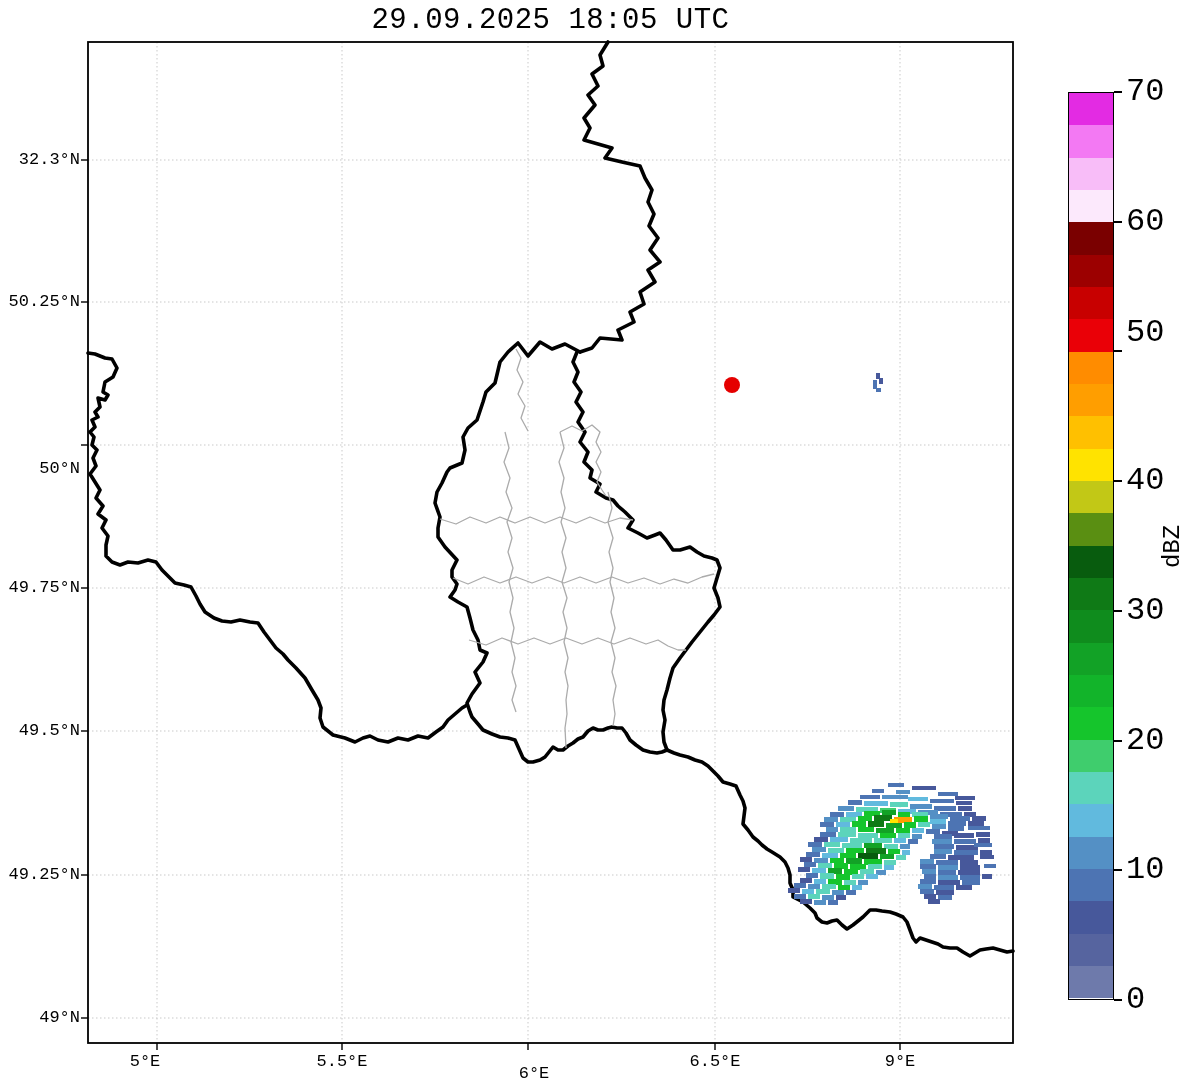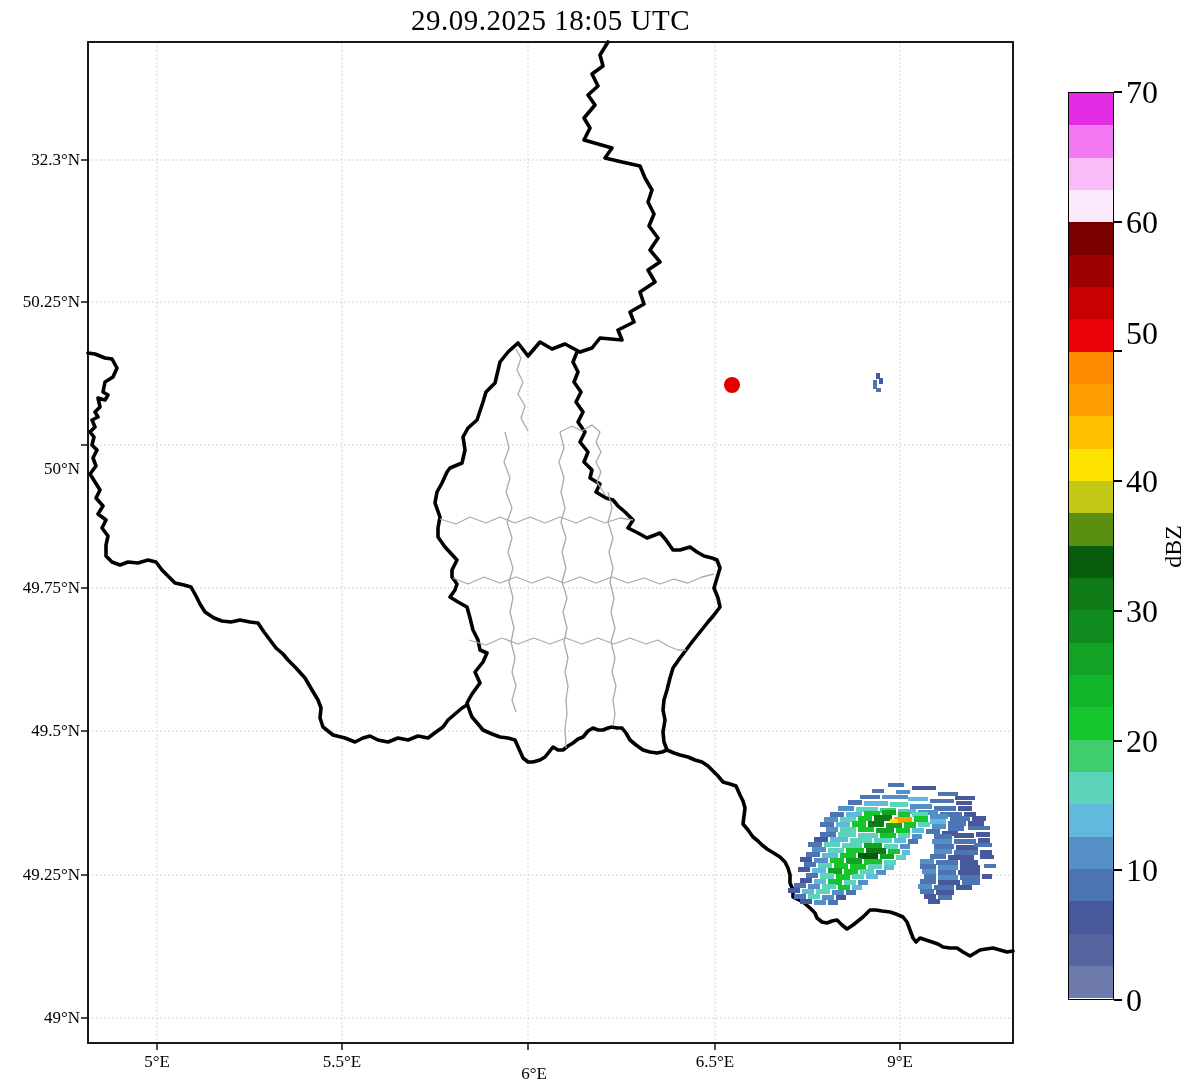--- a/index.html
+++ b/index.html
@@ -1,17 +1,17 @@
 <!DOCTYPE html>
 <html><head>
 <meta charset="utf-8">
 <style>
   html,body{margin:0;padding:0;background:#ffffff;}
   .figure{position:relative;width:1202px;height:1081px;background:#fff;
-          font-family:Liberation Serif, serif;color:#000;overflow:hidden;}
+          font-family:Liberation Mono, monospace;color:#000;overflow:hidden;}
   .title{position:absolute;left:88px;top:4px;width:925px;text-align:center;
          font-size:29px;letter-spacing:0.5px;}
   svg{position:absolute;left:0;top:0;}
   .infobox{position:absolute;left:96px;top:53px;background:#fff;border:1.6px solid #000;
            padding:3px 8px 4px 8px;font-size:15.5px;line-height:1.32;}
   .ytick{position:absolute;left:0;width:80px;text-align:right;height:22px;line-height:22px;font-size:17px;}
   .xtick{position:absolute;width:90px;text-align:center;top:1051px;height:22px;line-height:22px;font-size:17px;}
   .cbar{position:absolute;left:1068px;top:92px;width:46px;height:908px;
         border:1.4px solid #000;box-sizing:border-box;}
   .cbar-seg{width:100%;}
@@ -272,21 +272,21 @@
   <div id="yticks">
       <div class="ytick" style="top: 149px;">32.3°N</div>
       <div class="ytick" style="top: 291px; text-align: right;">50.25°N</div>
       <div class="ytick" style="top: 458px;">50°N</div>
       <div class="ytick" style="top: 577px;">49.75°N</div>
       <div class="ytick" style="top: 720px;">49.5°N</div>
       <div class="ytick" style="top: 864px;">49.25°N</div>
       <div class="ytick" style="top: 1007px;">49°N</div>
     </div>
   <div id="xticks">
-      <div class="xtick" style="left: 112px;">5°E</div>
+      <div class="xtick" style="left: 100px;">5°E</div>
       <div class="xtick" style="left: 297px;">5.5°E</div>
       <div class="xtick" style="left: 489px; margin-top: 12px;">6°E</div>
       <div class="xtick" style="left: 670px;">6.5°E</div>
       <div class="xtick" style="left: 855px;">9°E</div>
     </div>
 
 
   <div class="cbar">
     <div id="cbar-segs" style="width:100%;height:100%;">
         <div class="cbar-seg" style="height: 32.3286px; background: rgb(227, 43, 227);"></div>

